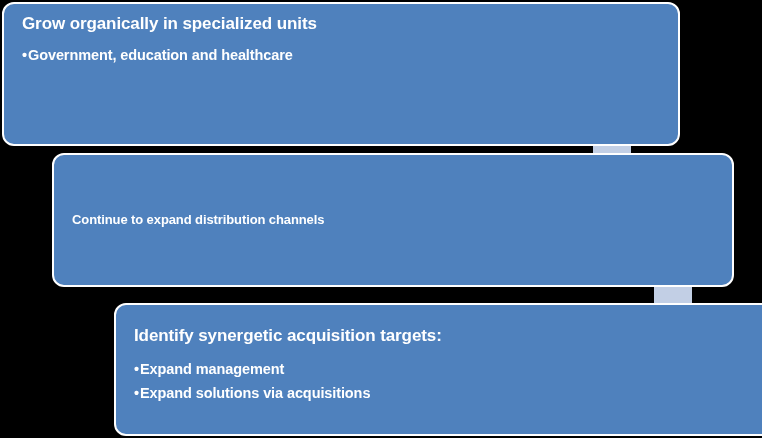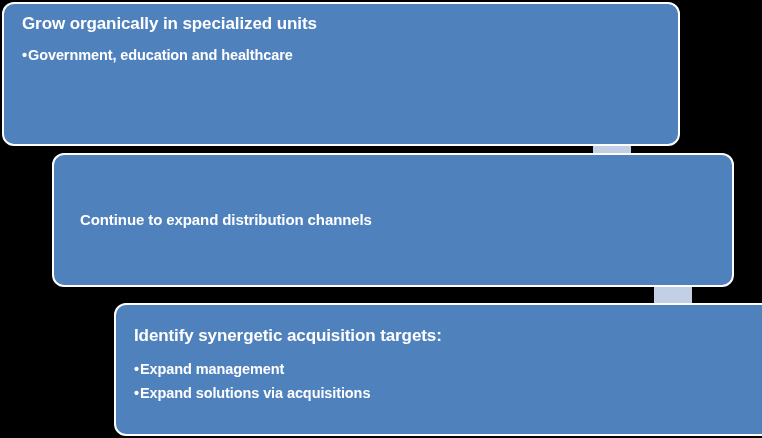--- a/index.html
+++ b/index.html
@@ -91,22 +91,22 @@
   
   #box-2 {
     left: 52px;
     top: 153px;
     width: 682px;
     height: 134px;
     display: flex;
     align-items: center;
   }
   #box-2 .box-title {
-    margin: 8px;
-    font-size: 15px;
+    margin: 0;
+    font-size: 13px;
   }
 
   
   #box-3 {
     left: 114px;
     top: 303px;
     width: 748px;
     height: 133px;
   }
   #box-3 .box-inner { padding: 20px 16px 10px 18px; }

